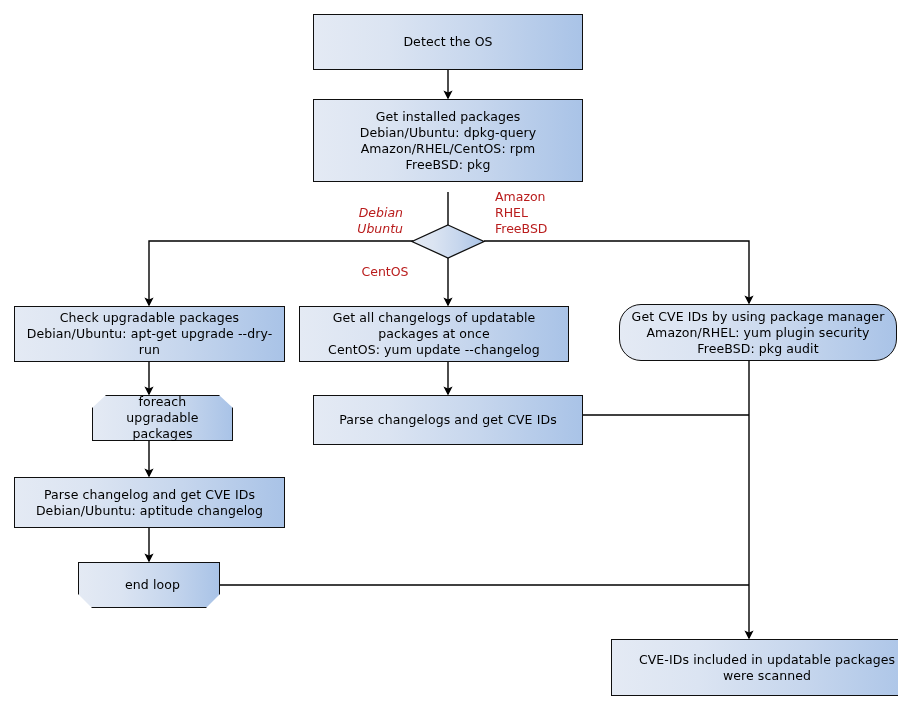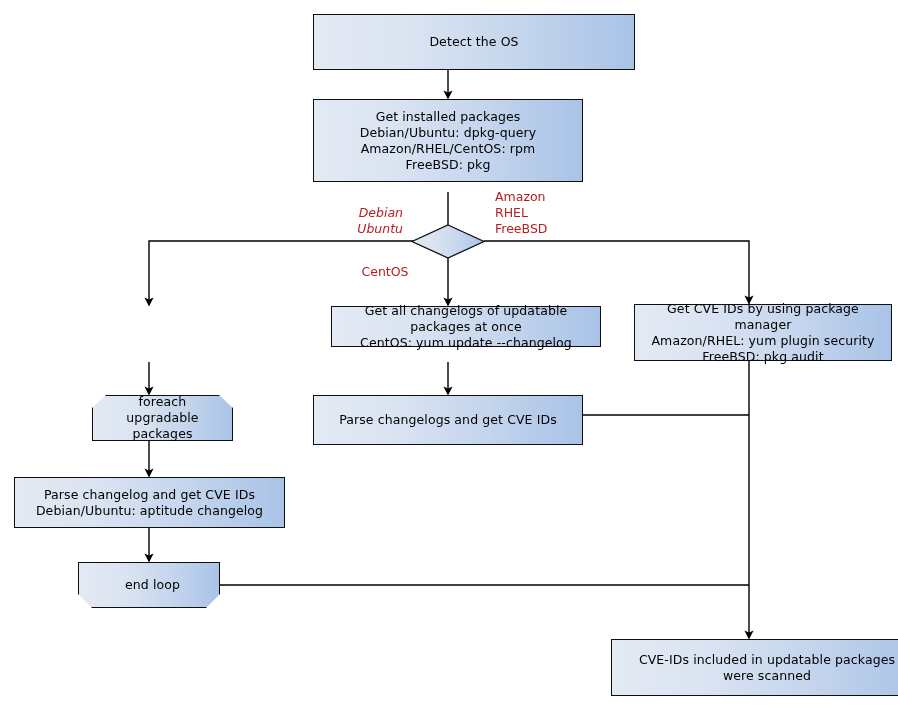--- a/index.html
+++ b/index.html
@@ -114,38 +114,42 @@
       <path d="M 582 415 L 749 415"></path>
 
       <path d="M 749 361 L 749 638" marker-end="url(#arrow)"></path>
     </g>
 
     <g>
       <polygon points="448,225 484,241.5 448,258 412,241.5" fill="url(#nodeGrad)" stroke="#0f0f0f" stroke-width="1.3"></polygon>
     </g>
   </svg>
 
-  <div class="node box" style="left:313px; top:14px; width:322px; height:56px;">
+  <div class="node box" style="left:313px; top:14px; width:270px; height:56px;">
     <span class="label">Detect the OS</span>
   </div>
 
   <div class="node box" style="left:313px; top:99px; width:270px; height:83px;">
     <span class="label">Get installed packages
 Debian/Ubuntu: dpkg-query
 Amazon/RHEL/CentOS: rpm
 FreeBSD: pkg</span>
   </div>
 
+  <div class="node box" style="left:14px; top:306px; width:271px; height:56px;">
+    <span class="label">Check upgradable packages
+Debian/Ubuntu: apt-get upgrade --dry-run</span>
+  </div>
 
-  <div class="node box" style="left:331px; top:306px; width:270px; height:41px;">
+  <div class="node box" style="left:299px; top:306px; width:270px; height:56px;">
     <span class="label">Get all changelogs of updatable packages at once
 CentOS: yum update --changelog</span>
   </div>
 
-  <div class="node box" style="left:634px; top:304px; width:258px; height:57px;">
+  <div class="node box" style="left:619px; top:304px; width:278px; height:57px;border-radius:22px;">
     <span class="label">Get CVE IDs by using package manager
 Amazon/RHEL: yum plugin security
 FreeBSD: pkg audit</span>
   </div>
 
   <div class="node loop-start" style="left:78px; top:395px; width:141px; height:46px;">
     <span class="label">foreach
 upgradable  packages</span>
   </div>
 

